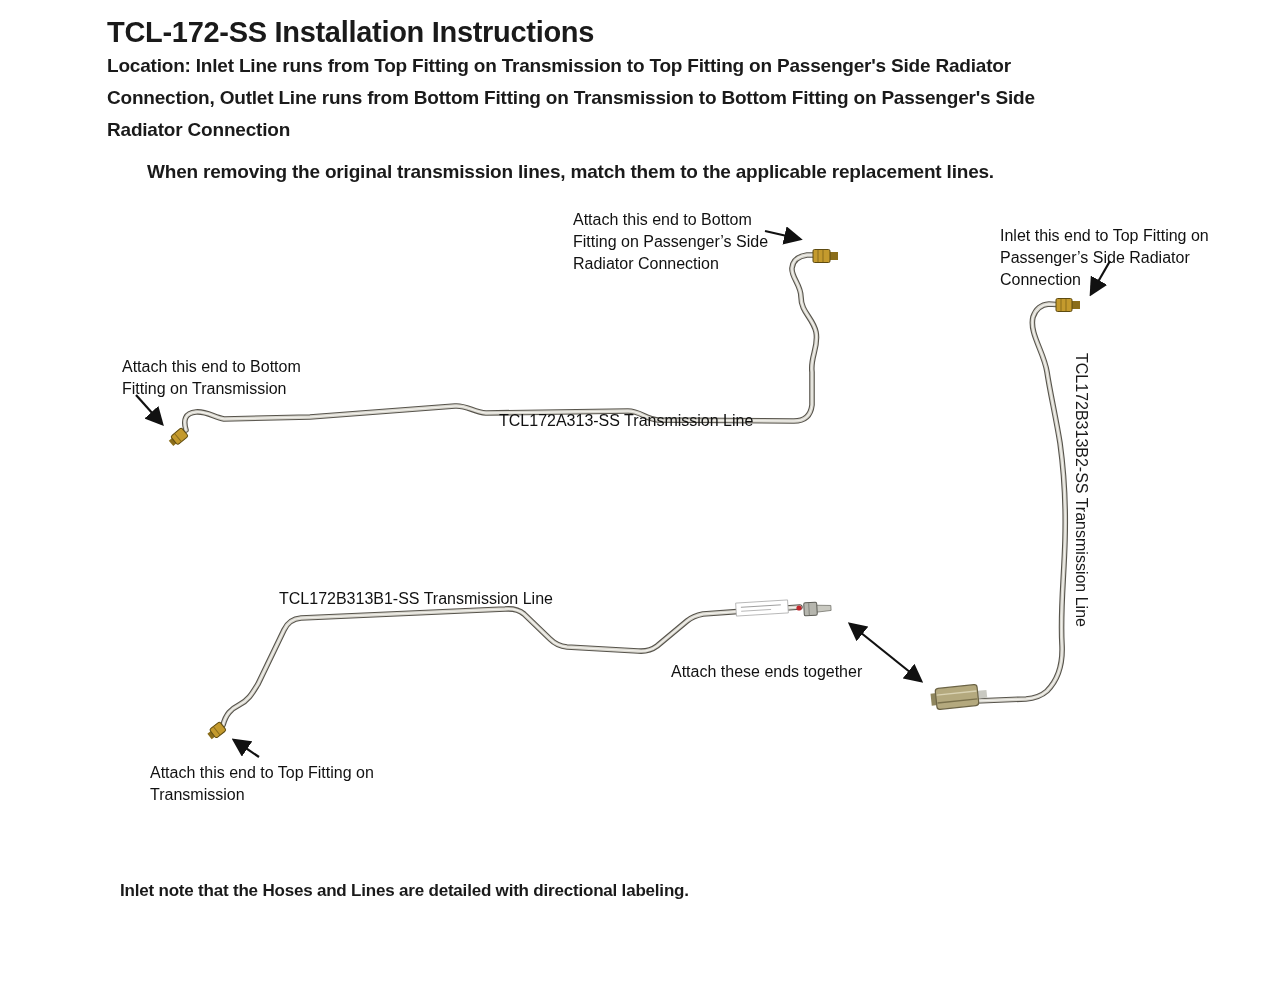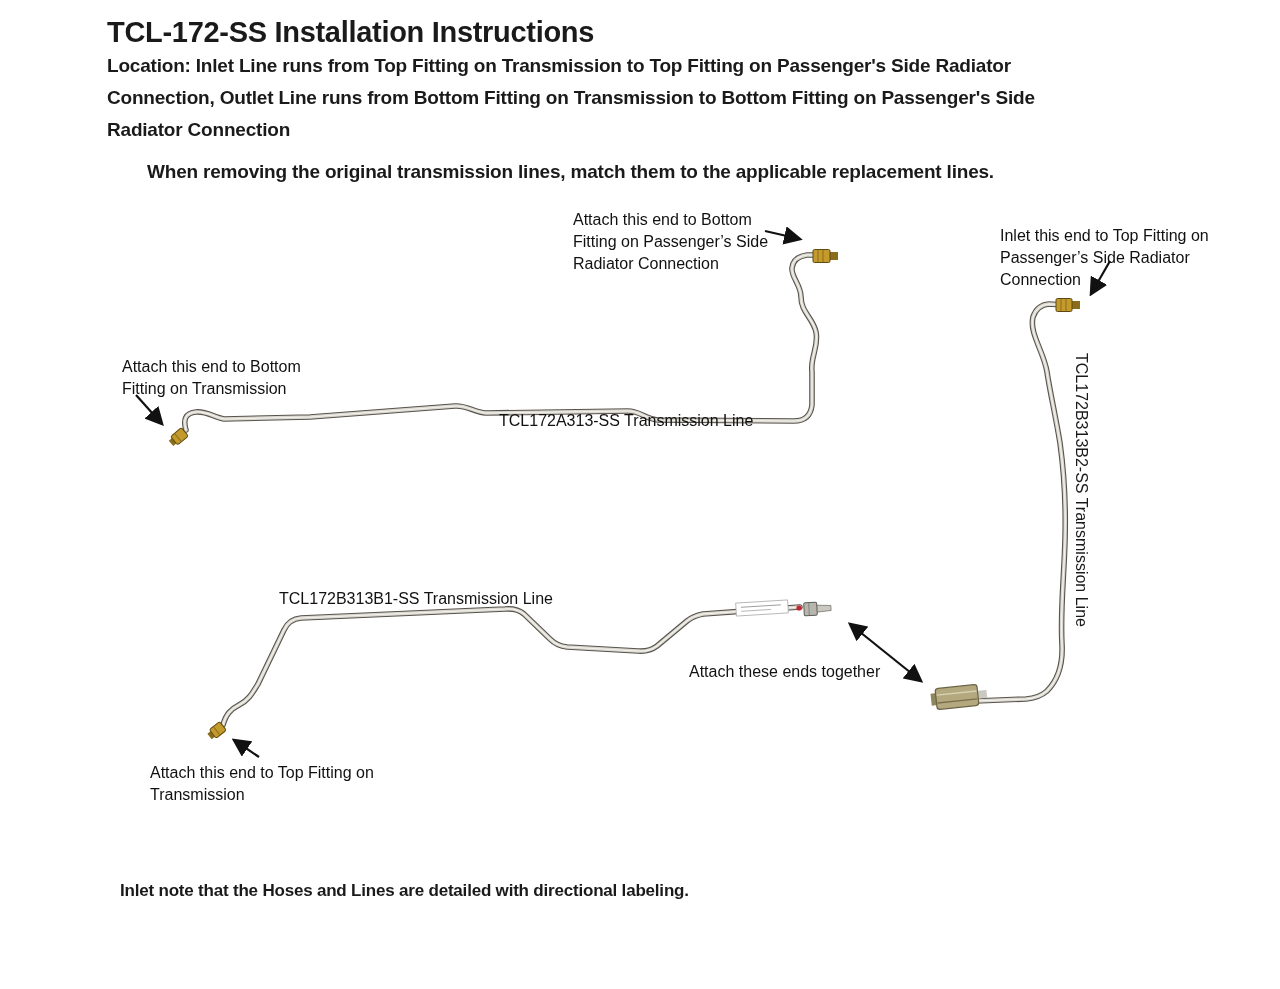--- a/index.html
+++ b/index.html
@@ -130,19 +130,19 @@
   <div class="abs diag-label" style="left:1000px; top:225px; width:219px;">Inlet this end to Top Fitting on Passenger’s Side Radiator Connection</div>
 
   <div class="abs diag-label" style="left:122px; top:356px; width:200px;">Attach this end to Bottom Fitting on Transmission</div>
 
   <div class="abs diag-label nowrap" style="left:499px; top:385px;margin-top:25px;">TCL172A313-SS Transmission Line</div>
 
   <div class="abs vlabel" style="left:1090px; top:353px;">TCL172B313B2-SS Transmission Line</div>
 
   <div class="abs diag-label nowrap" style="left:279px; top:588px;">TCL172B313B1-SS Transmission Line</div>
 
-  <div class="abs diag-label nowrap" style="left:689px; top:661px;">Attach these ends together</div>
+  <div class="abs diag-label nowrap" style="left:671px; top:661px;">Attach these ends together</div>
 
   <div class="abs diag-label" style="left:150px; top:762px; width:226px;">Attach this end to Top Fitting on Transmission</div>
 
   <div class="abs note" style="left:120px; top:878px;">Inlet note that the Hoses and Lines are detailed with directional labeling.</div>
 
 </div>
 
 </body></html>

